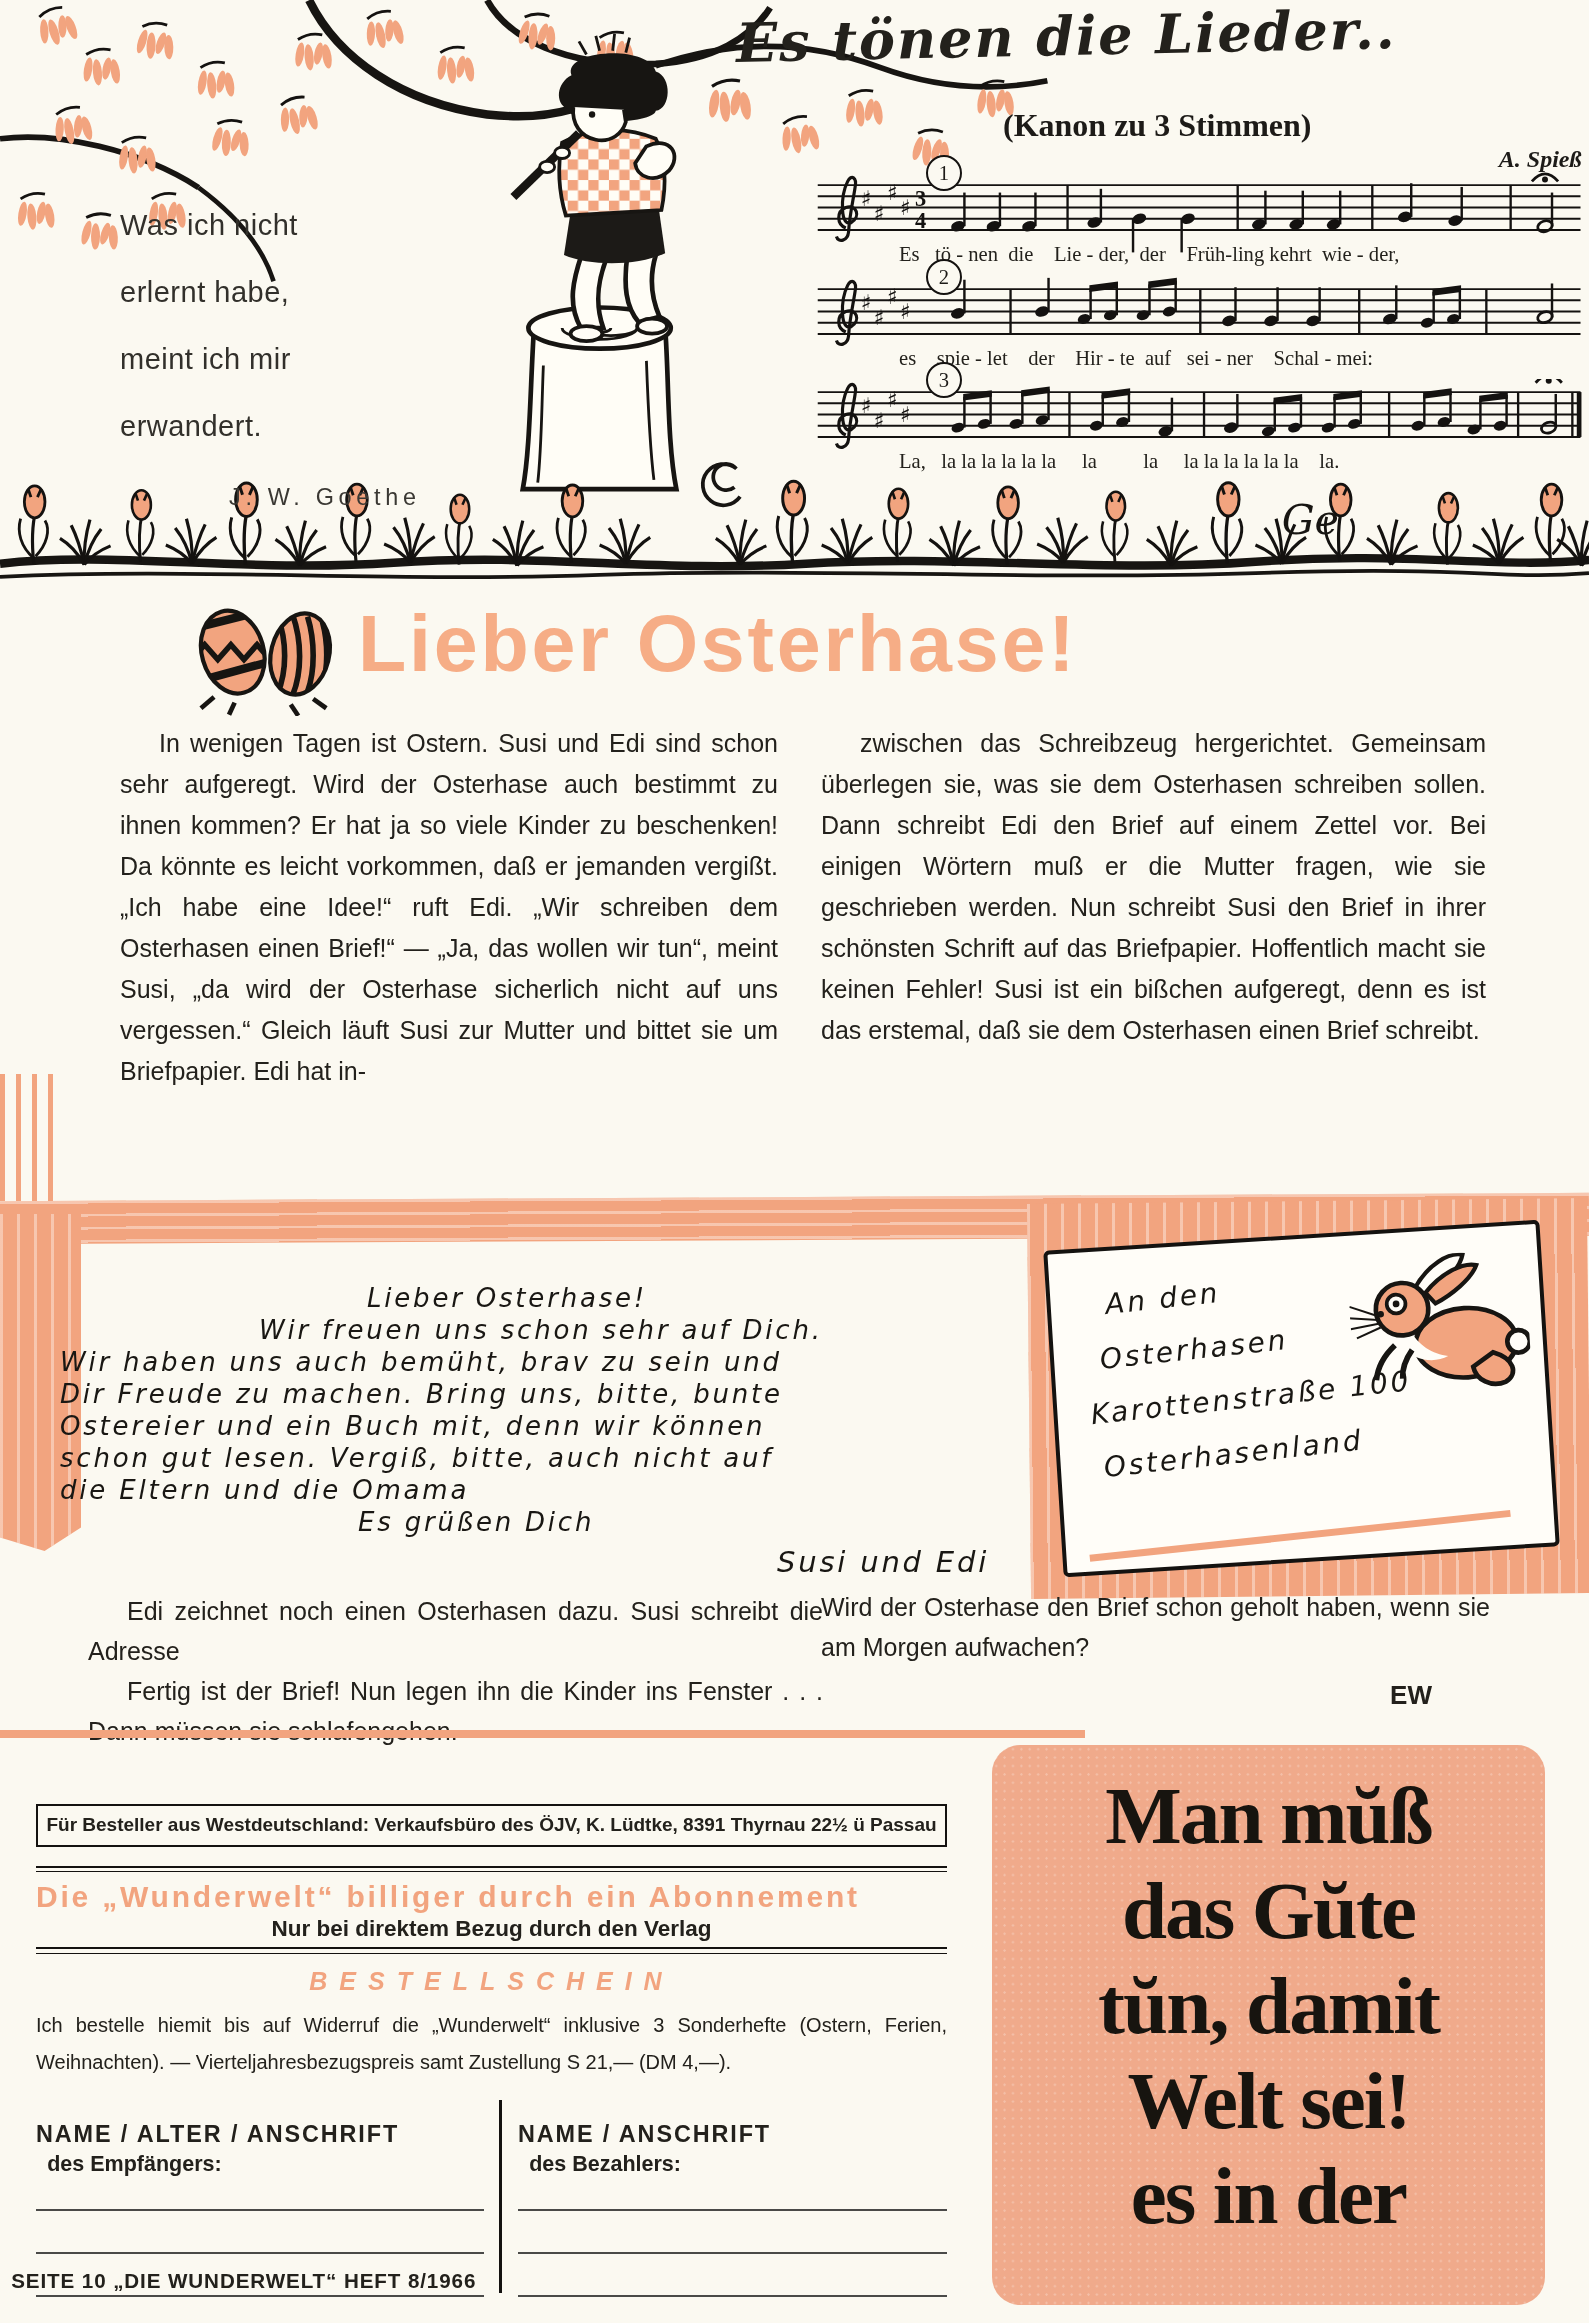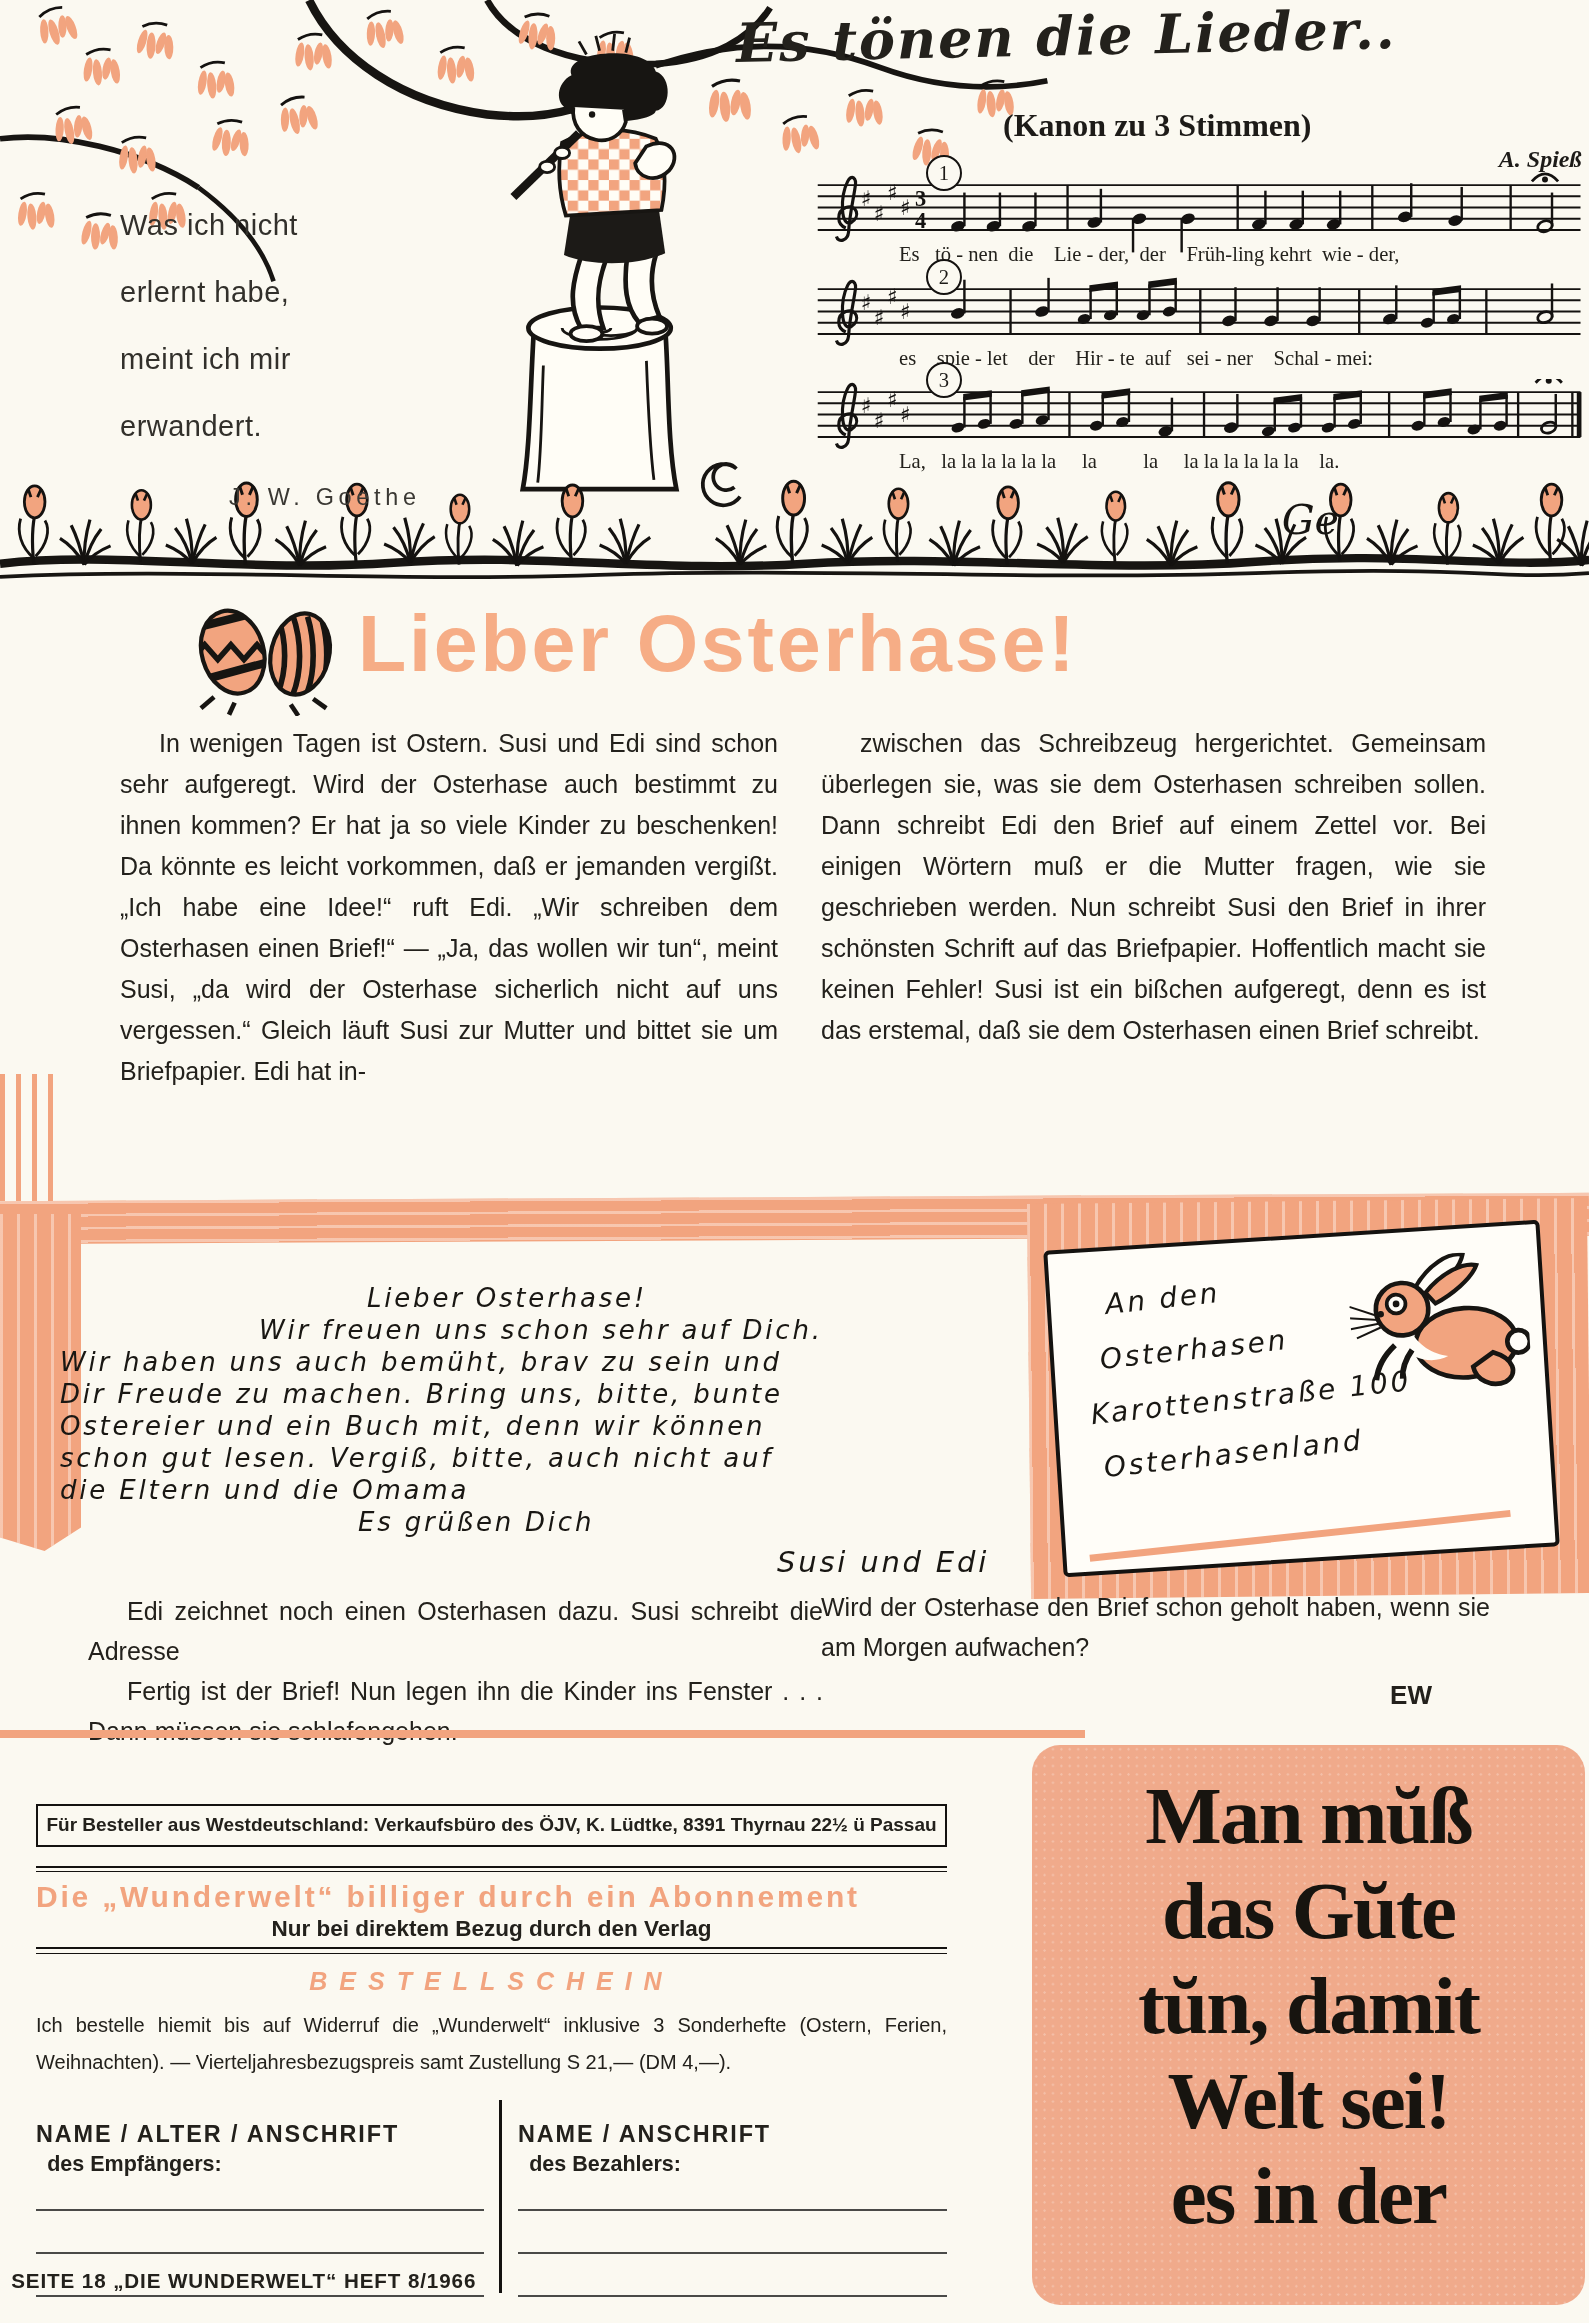--- a/index.html
+++ b/index.html
@@ -78,21 +78,21 @@
   .order-text{margin-top:11.2px;font-size:20px;line-height:37px;text-align:justify;}
   .cols{position:relative;margin-top:19px;height:215px;}
   .col1{position:absolute;left:0;top:0;width:448px;}
   .col2{position:absolute;left:482px;top:0;width:429px;}
   .nlabel{font-size:23.4px;font-weight:bold;letter-spacing:1.9px;margin-top:21px;}
   .nsub{font-size:21.5px;font-weight:bold;margin-top:3.7px;padding-left:11.2px;}
   .wline{height:1.9px;background:#4a4a48;margin-top:41px;}
   .wline.first{margin-top:32px;}
   .vdiv{position:absolute;left:463px;top:0;width:2.8px;height:193px;background:#141210;}
 
-  .quote-card{left:1032px;top:1745px;width:553px;height:560px;background:#f0aa8b;border-radius:28px;z-index:2;
+  .quote-card{left:992px;top:1745px;width:553px;height:560px;background:#f0aa8b;border-radius:28px;z-index:2;
               background-image:radial-gradient(rgba(255,255,255,.25) 0.9px,rgba(255,255,255,0) 1.4px);background-size:8.4px 8.4px;}
   .qtext{padding-top:24px;}
   .qline{text-align:center;font-family:"Liberation Serif",serif;font-weight:bold;font-size:81px;line-height:95px;
          letter-spacing:-1.9px;color:#17140f;}
   .qattr{text-align:center;font-size:23.4px;font-weight:bold;margin-top:9.4px;color:#17140f;}
 
   .footer{left:11.2px;top:2269px;font-size:20.6px;font-weight:bold;letter-spacing:0.9px;color:#23211c;}
 </style>
 </head>
 <body>
@@ -478,15 +478,15 @@
   <div class="abs quote-card">
     <div class="qtext">
       <div class="qline">Man mŭß</div>
       <div class="qline">das Gŭte</div>
       <div class="qline">tŭn, damit</div>
       <div class="qline">Welt sei!</div>
       <div class="qline">es in der</div>
     </div>
   </div>
 
-  <div class="abs footer">SEITE 18   „DIE WUNDERWELT“  HEFT 8/1966</div>
+  <div class="abs footer">SEITE 10   „DIE WUNDERWELT“  HEFT 8/1966</div>
 </div>
 
 
 </body></html>

